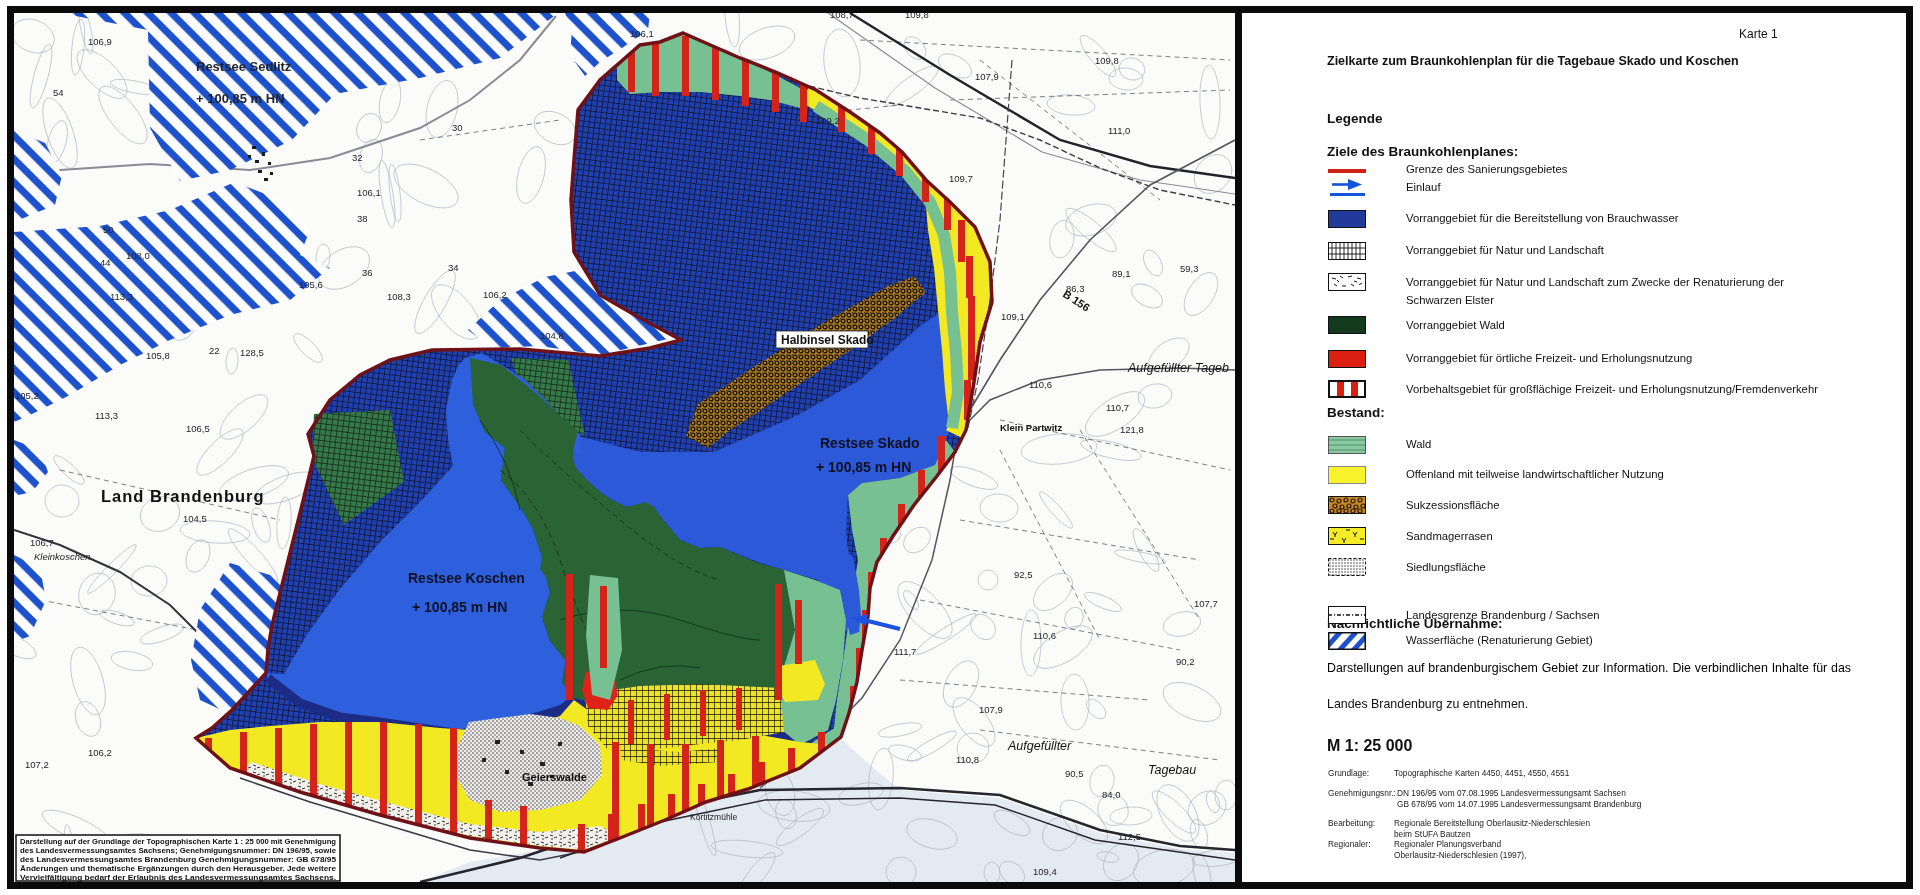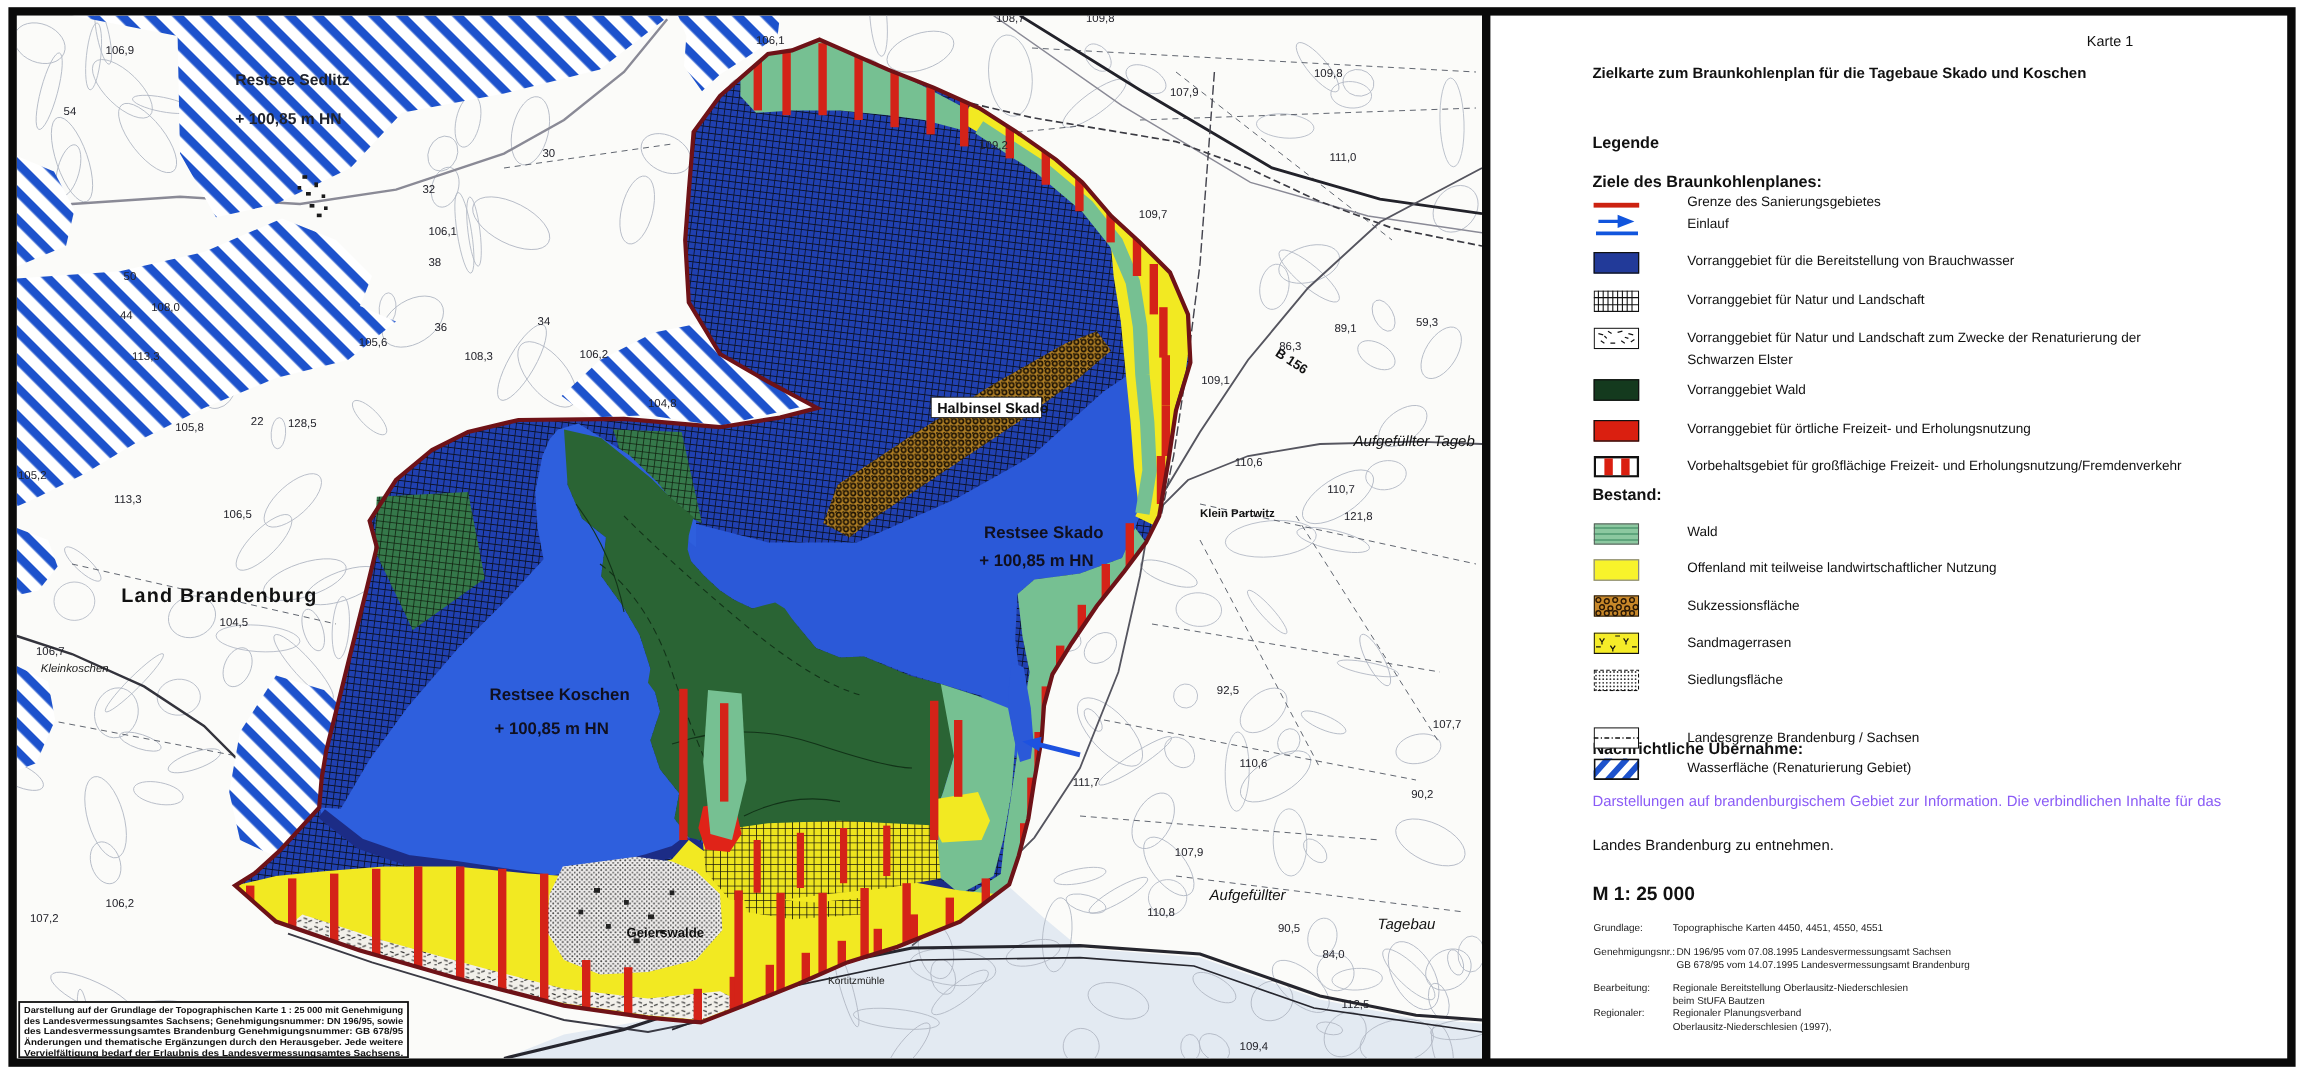--- a/index.html
+++ b/index.html
@@ -688,21 +688,21 @@
     </svg>
 <div class="lt" style="left:164px;top:596px;">Landesgrenze Brandenburg / Sachsen</div>
 
 <svg class="sym" style="top:619px;" viewBox="0 0 38 18">
       <rect width="38" height="18" fill="#fff"></rect>
       <path d="M-2 16 L14 -2 M8 22 L28 0 M22 22 L40 2" stroke="#1d52cc" stroke-width="5"></path>
       <rect x="0.75" y="0.75" width="36.5" height="16.5" fill="none" stroke="#111" stroke-width="1.5"></rect>
     </svg>
 <div class="lt" style="left:164px;top:621px;">Wasserfläche (Renaturierung Gebiet)</div>
 
-<div style="position:absolute;left:85px;top:646px;width:524px;font-size:12.4px;color:#8b5cf6;line-height:18px;text-align:justify;text-align-last:justify;">Darstellungen auf brandenburgischem Gebiet zur Information. Die verbindlichen Inhalte für das</div>
+<div style="position:absolute;left:85px;top:646px;width:524px;font-size:12.4px;color:#000000;line-height:18px;text-align:justify;text-align-last:justify;">Darstellungen auf brandenburgischem Gebiet zur Information. Die verbindlichen Inhalte für das</div>
 <div style="position:absolute;left:85px;top:682px;font-size:12.4px;color:#111;line-height:18px;">Landes&nbsp;Brandenburg zu&nbsp;entnehmen.</div>
 
 <div class="lb" style="left:85px;top:724px;font-size:16px;">M 1: 25 000</div>
 
 <div class="sm" style="left:86px;top:755px;">Grundlage:</div>
 <div class="sm" style="left:152px;top:755px;">Topographische Karten 4450, 4451, 4550, 4551</div>
 <div class="sm" style="left:86px;top:775px;">Genehmigungsnr.:</div>
 <div class="sm" style="left:155px;top:775px;">DN 196/95 vom 07.08.1995 Landesvermessungsamt Sachsen</div>
 <div class="sm" style="left:155px;top:786px;">GB 678/95 vom 14.07.1995 Landesvermessungsamt Brandenburg</div>
 <div class="sm" style="left:86px;top:805px;">Bearbeitung:</div>

